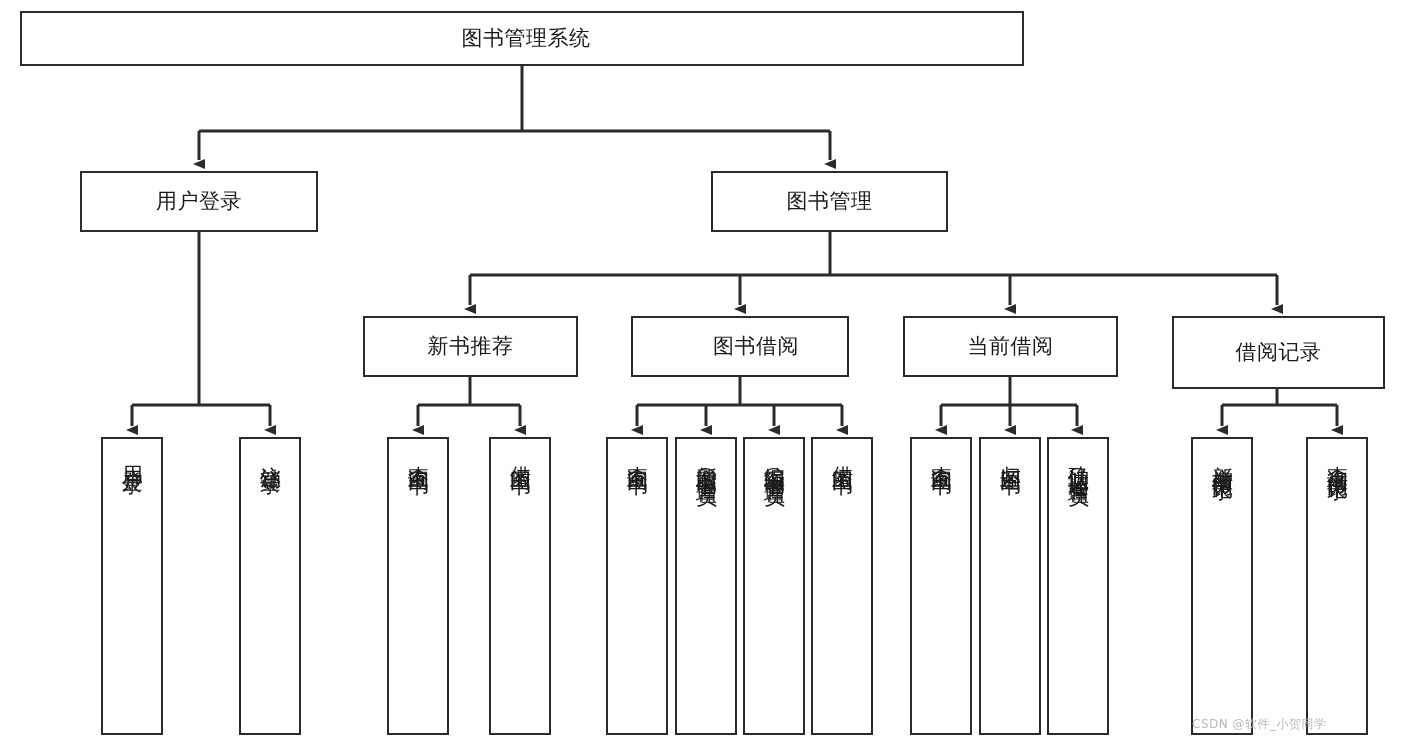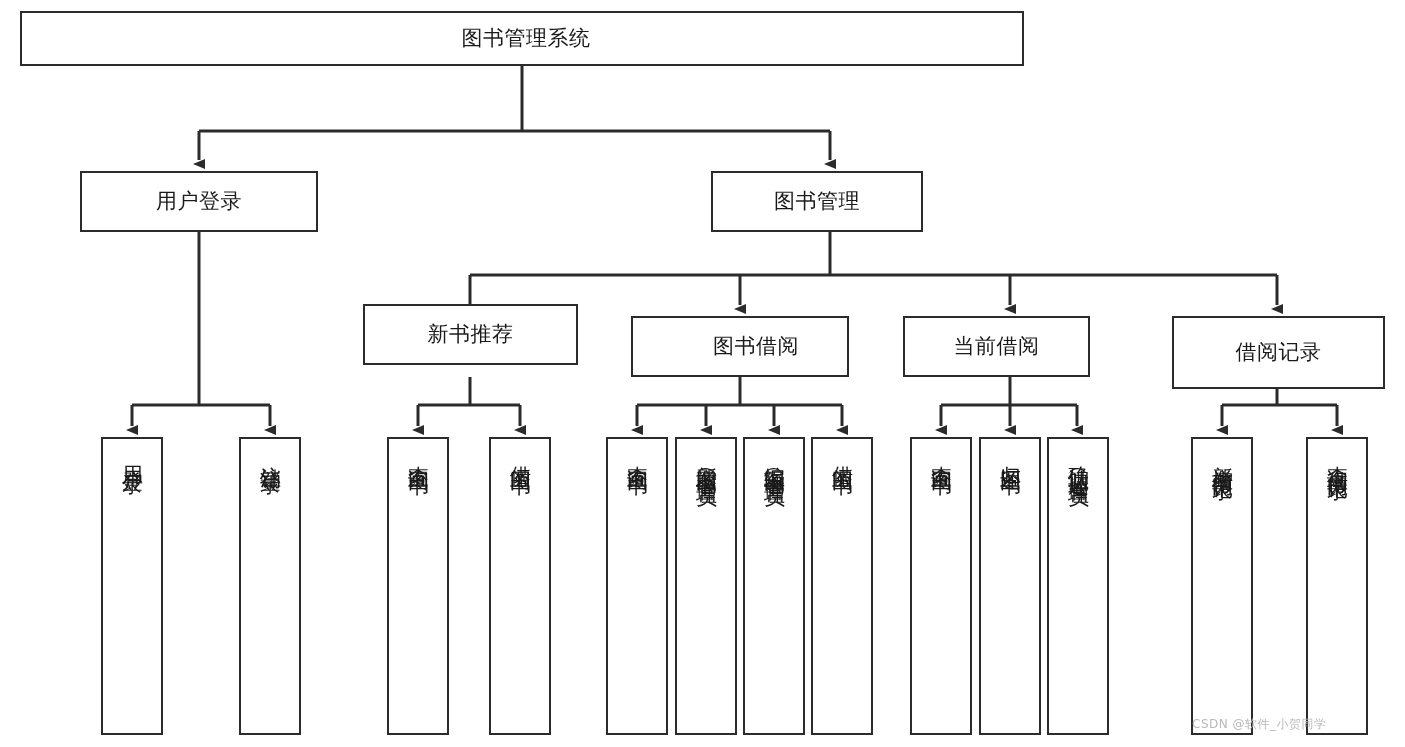--- a/index.html
+++ b/index.html
@@ -141,33 +141,33 @@
   </svg>
 
   <div class="node horizontal" style="left:20px; top:11px; width:1004px; height:55px;padding-left:8px;">
     <span class="node-label">图书管理系统</span>
   </div>
 
   <div class="node horizontal" style="left:80px; top:171px; width:238px; height:61px;">
     <span class="node-label">用户登录</span>
   </div>
 
-  <div class="node horizontal" style="left:711px; top:171px; width:212px; height:61px;">
+  <div class="node horizontal" style="left:711px; top:171px; width:237px; height:61px;">
     <span class="node-label">图书管理</span>
   </div>
 
-  <div class="node horizontal" style="left:363px; top:304px; width:215px; height:61px;">
+  <div class="node horizontal" style="left:363px; top:316px; width:215px; height:61px;">
     <span class="node-label">新书推荐</span>
   </div>
 
   <div class="node horizontal" style="left:631px; top:316px; width:218px; height:61px;padding-left:32px;">
     <span class="node-label">图书借阅</span>
   </div>
 
-  <div class="node horizontal" style="left:903px; top:316px; width:187px; height:61px;">
+  <div class="node horizontal" style="left:903px; top:316px; width:215px; height:61px;">
     <span class="node-label">当前借阅</span>
   </div>
 
   <div class="node horizontal" style="left:1172px; top:316px; width:213px; height:73px;">
     <span class="node-label">借阅记录</span>
   </div>
 
   <div class="node vertical" style="left:101px; top:437px; width:62px; height:298px;">
     <span class="node-label">用户登录</span>
   </div>

